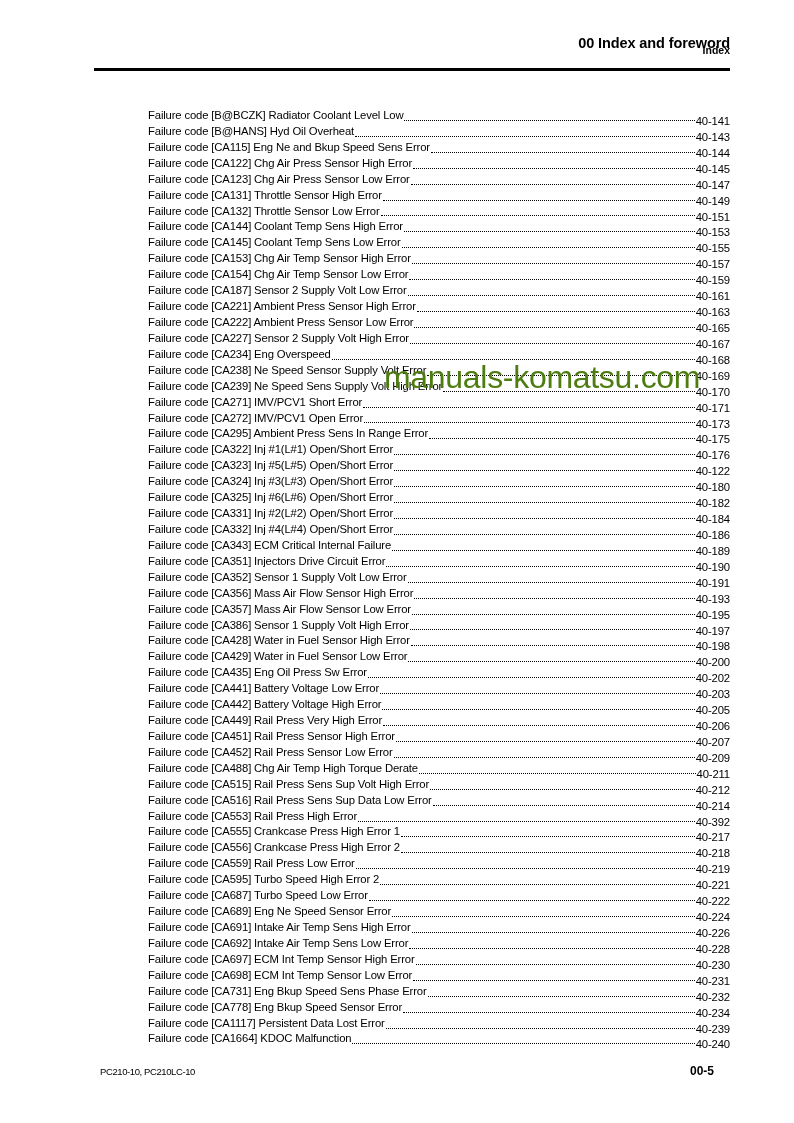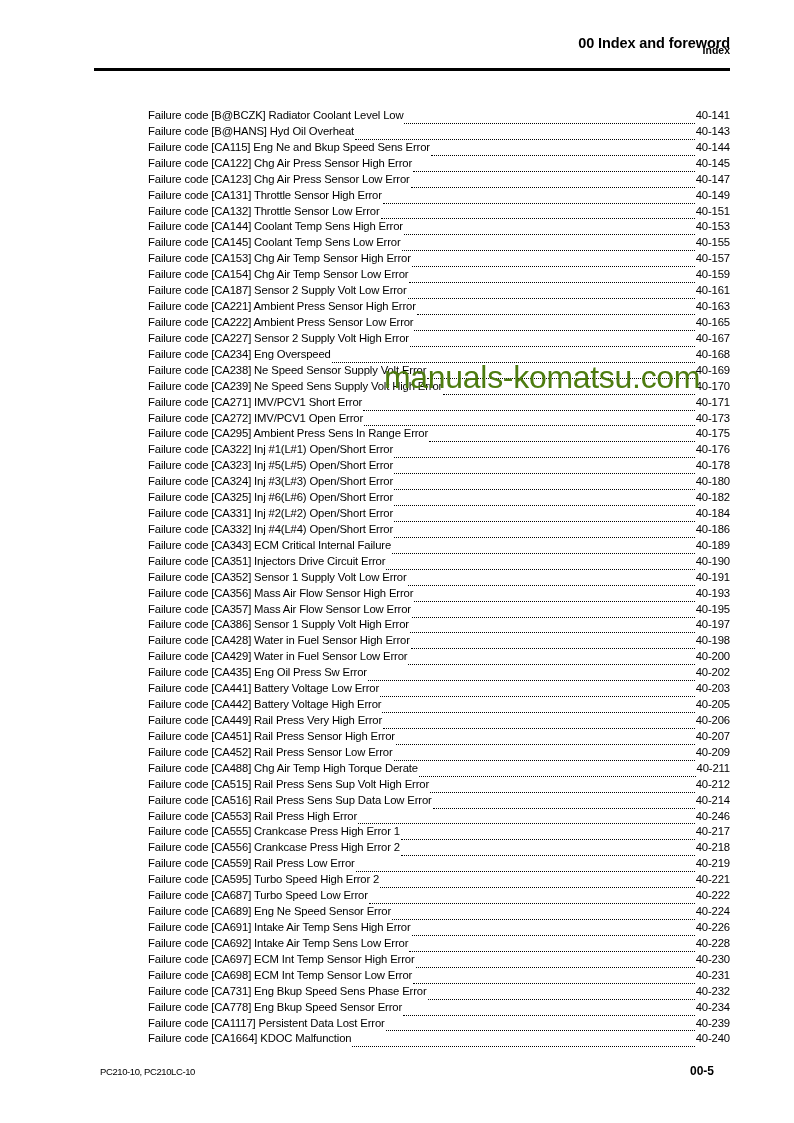--- a/index.html
+++ b/index.html
@@ -2,21 +2,21 @@
 <html><head>
 <meta charset="utf-8">
 <style>
   html, body { margin: 0; padding: 0; background: #ffffff; }
   body { width: 794px; height: 1123px; position: relative; overflow: hidden;
          font-family: "Liberation Sans", "DejaVu Sans", sans-serif; color: #000; }
   .header-title { position: absolute; right: 64px; top: 35px; font-size: 14.5px; font-weight: bold; letter-spacing: -0.1px; }
   .header-sub { position: absolute; right: 64px; top: 44px; font-size: 10.5px; font-weight: bold; }
   .header-rule { position: absolute; left: 94px; top: 68px; width: 636px; height: 3px; background: #000; }
   .toc { position: absolute; left: 148px; top: 108px; width: 582px; margin: 0; padding: 0; list-style: none; }
-  .toc-row { display: flex; align-items: flex-end; height: 15.93px; line-height: 15.93px; font-size: 11.3px; letter-spacing: -0.15px; white-space: nowrap; }
+  .toc-row { display: flex; align-items: center; height: 15.93px; line-height: 15.93px; font-size: 11.3px; letter-spacing: -0.15px; white-space: nowrap; }
   .toc-title { flex: 0 0 auto; }
   .toc-dots { flex: 1 1 auto; overflow: hidden; margin: 0 1px; position: relative; height: 10px; }
   .toc-dots::before { content: ""; position: absolute; left: 0; right: 0; bottom: 0; border-bottom: 1px dotted #000; }
   .toc-page { flex: 0 0 auto; margin-top: 12px; }
   .watermark { position: absolute; left: 384px; top: 359px; font-size: 32px; color: #4d7c0f; letter-spacing: -0.3px; white-space: nowrap; }
   .footer-left { position: absolute; left: 100px; top: 1066px; font-size: 9.5px; letter-spacing: -0.4px; }
   .footer-right { position: absolute; right: 80px; top: 1064px; font-size: 12px; font-weight: bold; }
 </style>
 </head>
 <body>
@@ -134,21 +134,21 @@
       <span class="toc-page">40-175</span>
     </li>
     <li class="toc-row">
       <span class="toc-title">Failure code [CA322] Inj #1(L#1) Open/Short Error</span>
       <span class="toc-dots"></span>
       <span class="toc-page">40-176</span>
     </li>
     <li class="toc-row">
       <span class="toc-title">Failure code [CA323] Inj #5(L#5) Open/Short Error</span>
       <span class="toc-dots"></span>
-      <span class="toc-page">40-178</span>
+      <span class="toc-page">40-122</span>
     </li>
     <li class="toc-row">
       <span class="toc-title">Failure code [CA324] Inj #3(L#3) Open/Short Error</span>
       <span class="toc-dots"></span>
       <span class="toc-page">40-180</span>
     </li>
     <li class="toc-row">
       <span class="toc-title">Failure code [CA325] Inj #6(L#6) Open/Short Error</span>
       <span class="toc-dots"></span>
       <span class="toc-page">40-182</span>
@@ -244,21 +244,21 @@
       <span class="toc-page">40-212</span>
     </li>
     <li class="toc-row">
       <span class="toc-title">Failure code [CA516] Rail Press Sens Sup Data Low Error</span>
       <span class="toc-dots"></span>
       <span class="toc-page">40-214</span>
     </li>
     <li class="toc-row">
       <span class="toc-title">Failure code [CA553] Rail Press High Error</span>
       <span class="toc-dots"></span>
-      <span class="toc-page">40-246</span>
+      <span class="toc-page">40-392</span>
     </li>
     <li class="toc-row">
       <span class="toc-title">Failure code [CA555] Crankcase Press High Error 1</span>
       <span class="toc-dots"></span>
       <span class="toc-page">40-217</span>
     </li>
     <li class="toc-row">
       <span class="toc-title">Failure code [CA556] Crankcase Press High Error 2</span>
       <span class="toc-dots"></span>
       <span class="toc-page">40-218</span>

